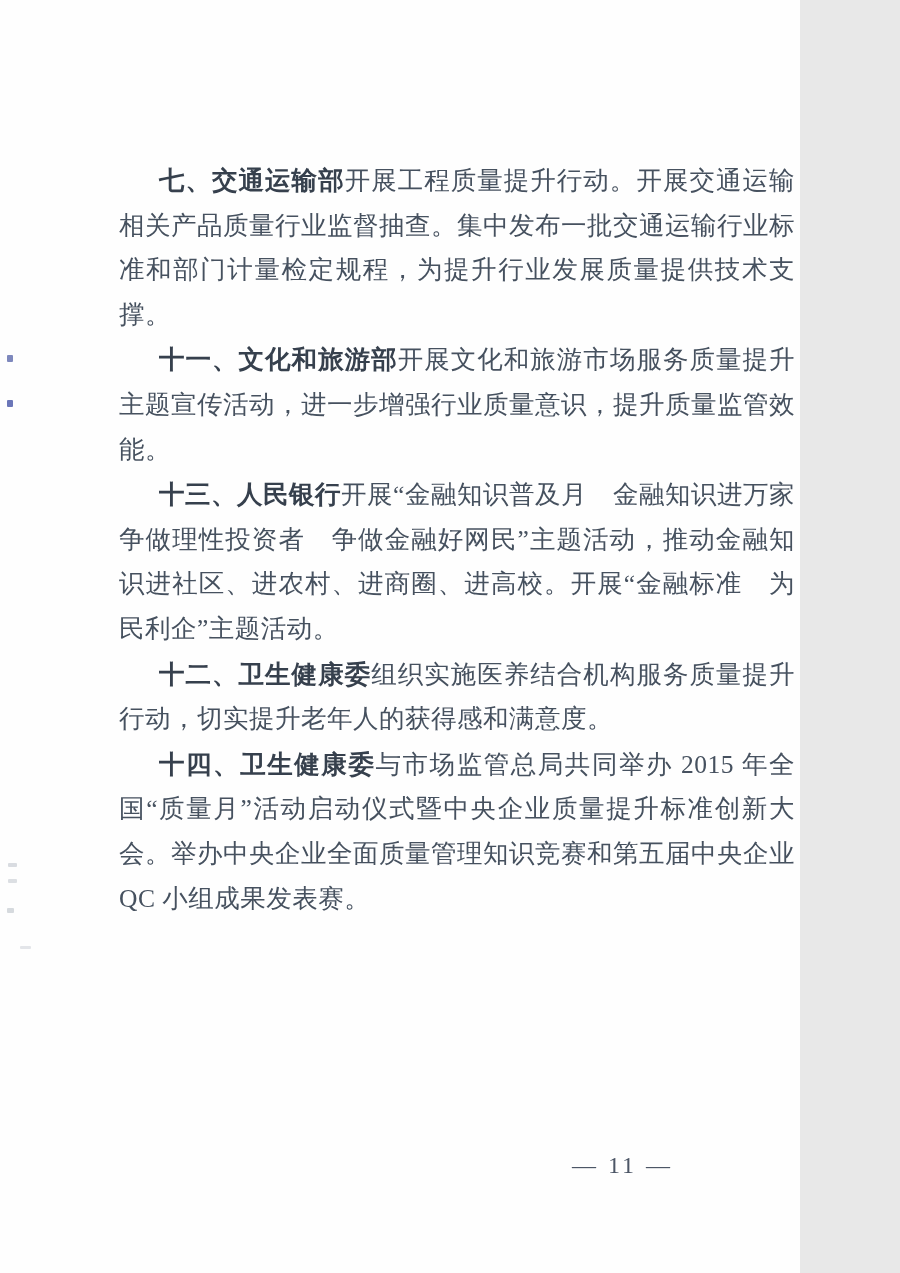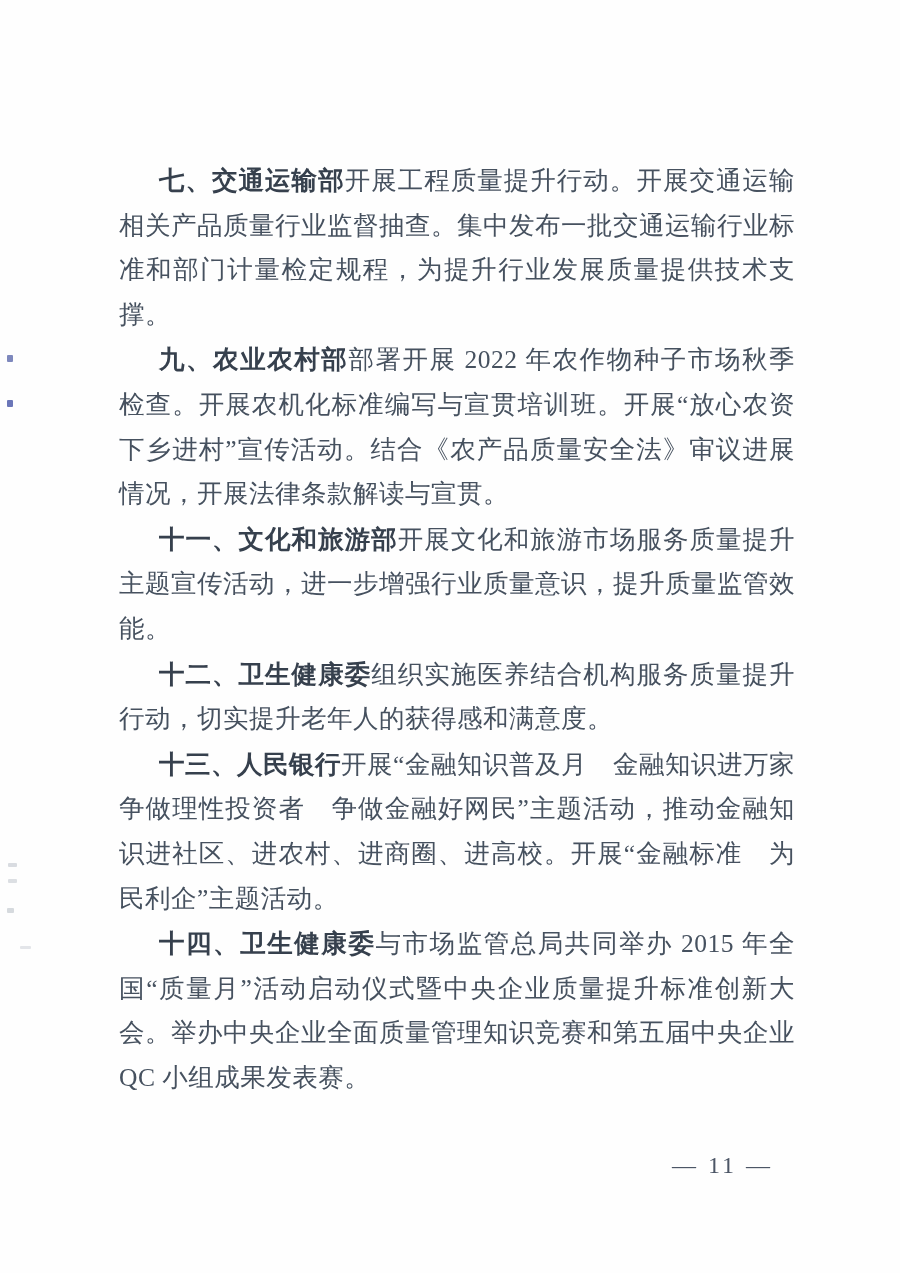--- a/index.html
+++ b/index.html
@@ -2,21 +2,21 @@
 <html><head>
 <meta charset="utf-8">
 <style>
   html, body {
     margin: 0;
     padding: 0;
     background: #e8e8e8;
   }
   .page {
     position: relative;
-    width: 900px;
+    width: 800px;
     height: 1273px;
     background: #fefefe;
     overflow: hidden;
     font-family: "Liberation Serif", serif;
   }
   .text-block {
     position: absolute;
     left: 119px;
     top: 158px;
     width: 676px;
@@ -70,28 +70,27 @@
   <div class="scan-mark mark-3"></div>
   <div class="scan-mark mark-4"></div>
   <div class="scan-mark mark-5"></div>
   <div class="scan-mark mark-6"></div>
 
   <div class="text-block">
 
     <p class="para"><span class="para-lead">七、交通运输部</span><span class="para-body">开展工程质量提升行动。开展交通运输相关产品质量行业监督抽查。集中发布一批交通运输行业标准和部门计量检定规程，为提升行业发展质量提供技术支撑。</span></p>
 
 
-    <p class="para"><span class="para-lead">九、农业农村部</span><span class="para-body">部署开展 2022 年农作物种子市场秋季检查。开展农机化标准编写与宣贯培训班。开展“放心农资下乡进村”宣传活动。结合《农产品质量安全法》审议进展情况，开展法律条款解读与宣贯。</span></p>
 
 
     <p class="para"><span class="para-lead">十一、文化和旅游部</span><span class="para-body">开展文化和旅游市场服务质量提升主题宣传活动，进一步增强行业质量意识，提升质量监管效能。</span></p>
 
+    <p class="para"><span class="para-lead">十三、人民银行</span><span class="para-body">开展“金融知识普及月　金融知识进万家　争做理性投资者　争做金融好网民”主题活动，推动金融知识进社区、进农村、进商圈、进高校。开展“金融标准　为民利企”主题活动。</span></p>
+
     <p class="para"><span class="para-lead">十二、卫生健康委</span><span class="para-body">组织实施医养结合机构服务质量提升行动，切实提升老年人的获得感和满意度。</span></p>
-
-    <p class="para"><span class="para-lead">十三、人民银行</span><span class="para-body">开展“金融知识普及月　金融知识进万家　争做理性投资者　争做金融好网民”主题活动，推动金融知识进社区、进农村、进商圈、进高校。开展“金融标准　为民利企”主题活动。</span></p>
 
     <p class="para"><span class="para-lead">十四、卫生健康委</span><span class="para-body">与市场监管总局共同举办 2015 年全国“质量月”活动启动仪式暨中央企业质量提升标准创新大会。举办中央企业全面质量管理知识竞赛和第五届中央企业 QC 小组成果发表赛。</span></p>
 
   </div>
 
   <div class="footer">— 11 —</div>
 
 </div>
 
 </body></html>

